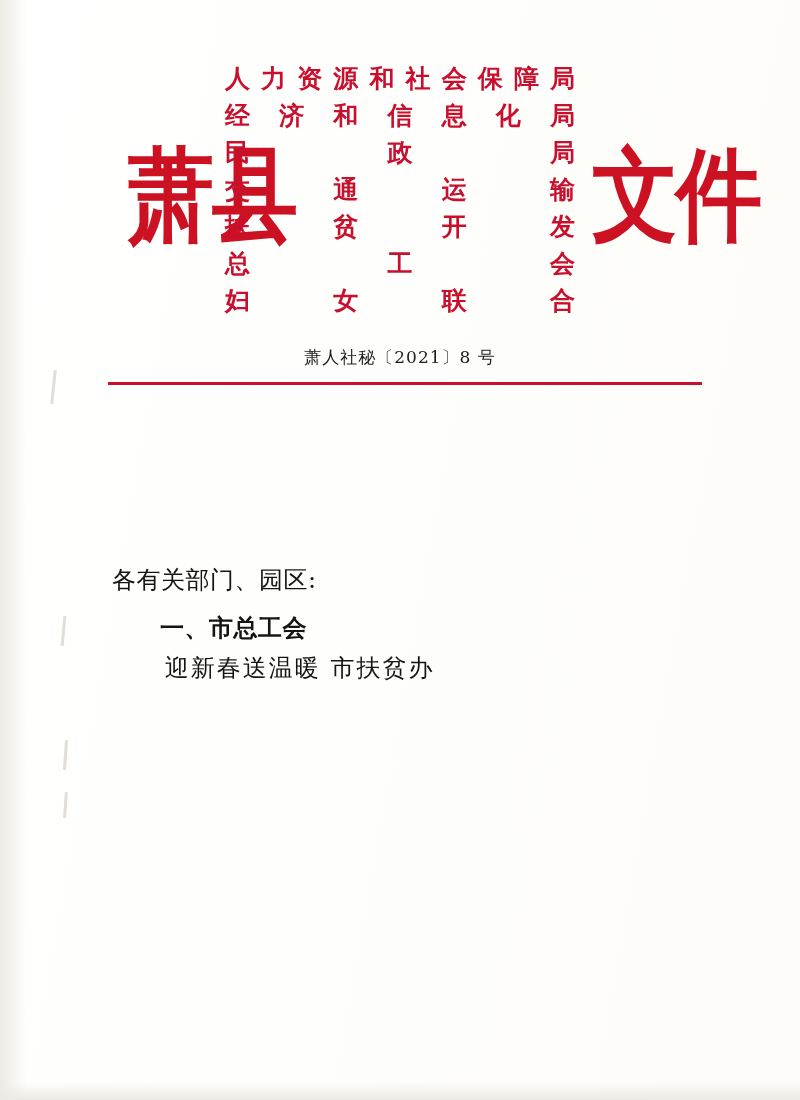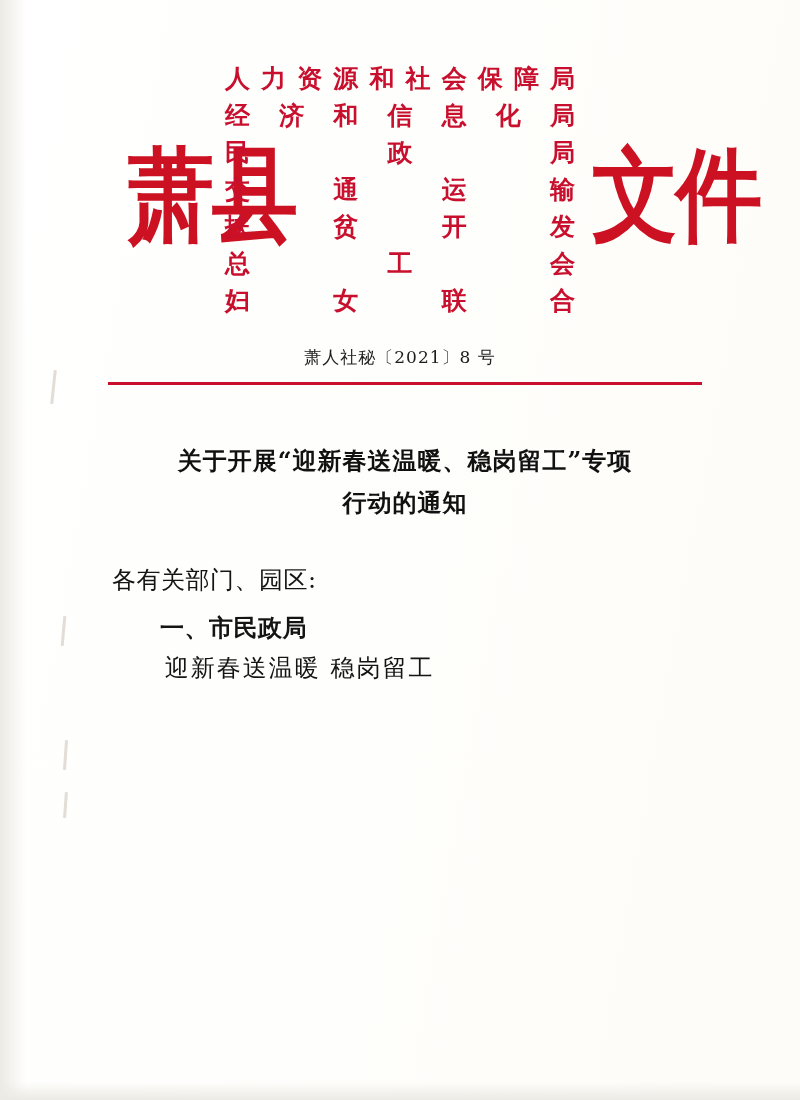--- a/index.html
+++ b/index.html
@@ -243,29 +243,25 @@
       </div>
     </div>
 
     <div class="mast-right">文件</div>
   </div>
 
   <div class="doc-number">萧人社秘〔2021〕8 号</div>
 
   <div class="red-rule"></div>
 
-  <div class="doc-title">
-    <span class="t-line">关于开展“迎新春送温暖、稳岗留工”专项</span>
-    <span class="t-line">行动的通知</span>
-  </div>
 
   <div class="body-text">
     <span class="salutation">各有关部门、园区:</span>
-    <span class="section-head">一、市民政局</span>
-    <span class="sub-line">迎新春送温暖  稳岗留工</span>
+    <span class="section-head">一、市总工会</span>
+    <span class="sub-line">迎新春送温暖  市扶贫办</span>
   </div>
 
   <div class="edge-mark em1"></div>
   <div class="edge-mark em2"></div>
   <div class="edge-mark em3"></div>
   <div class="edge-mark em4"></div>
 
 </div>
 
 </body></html>

